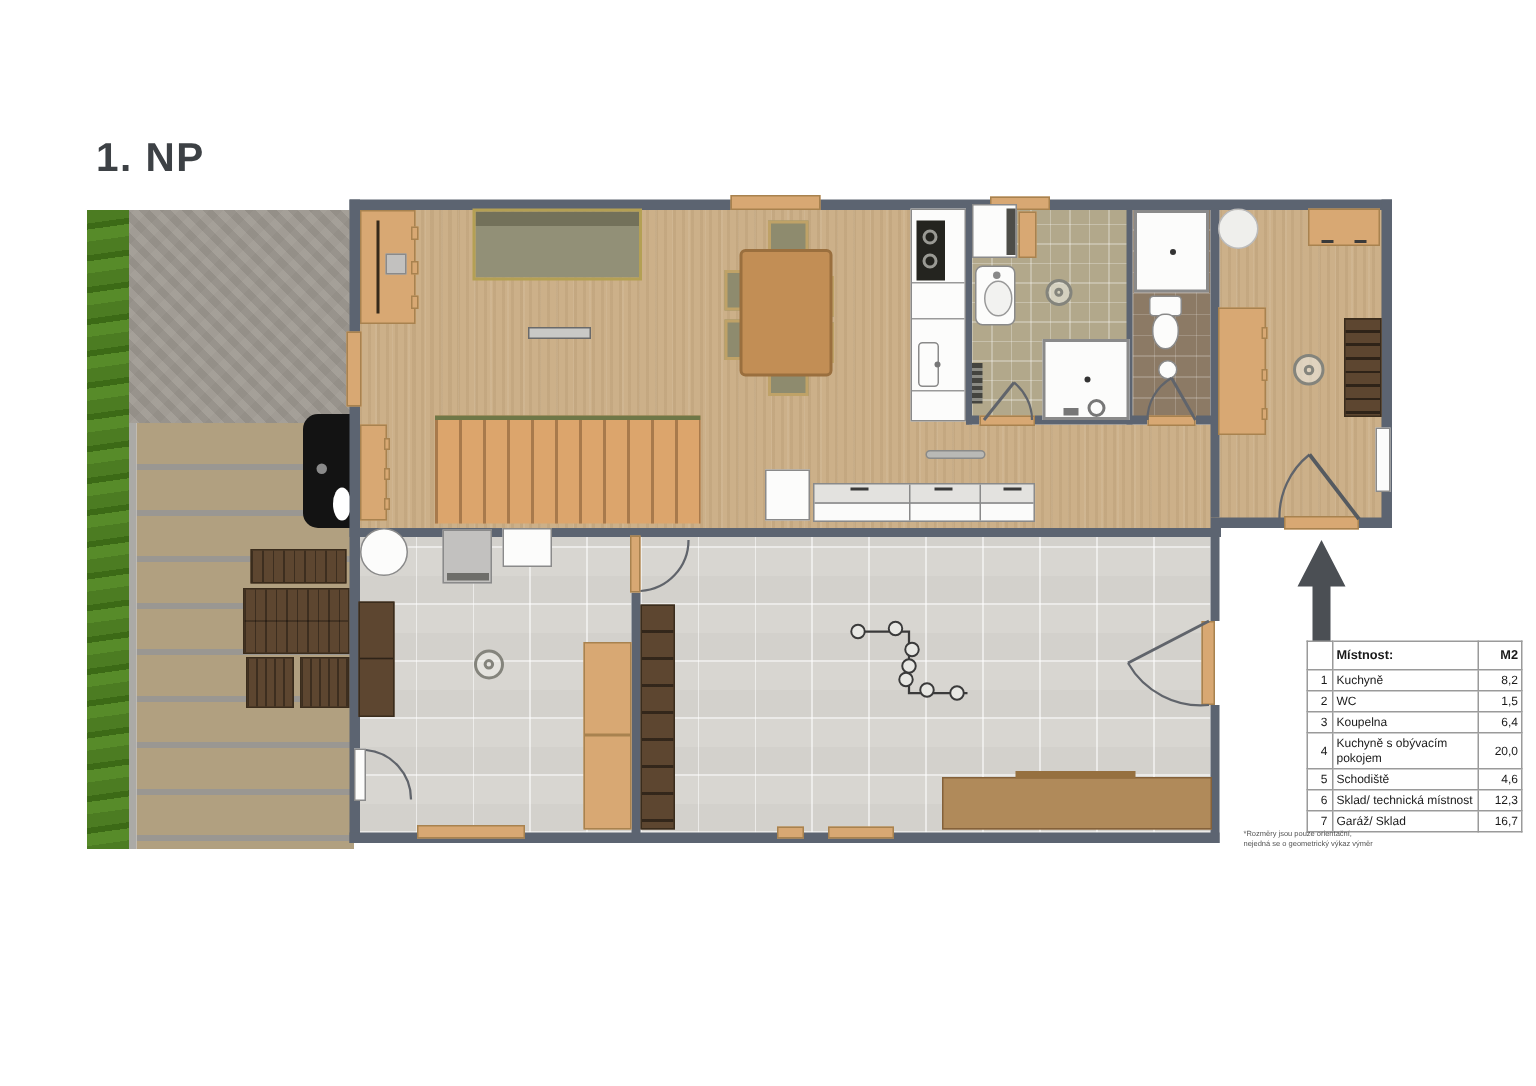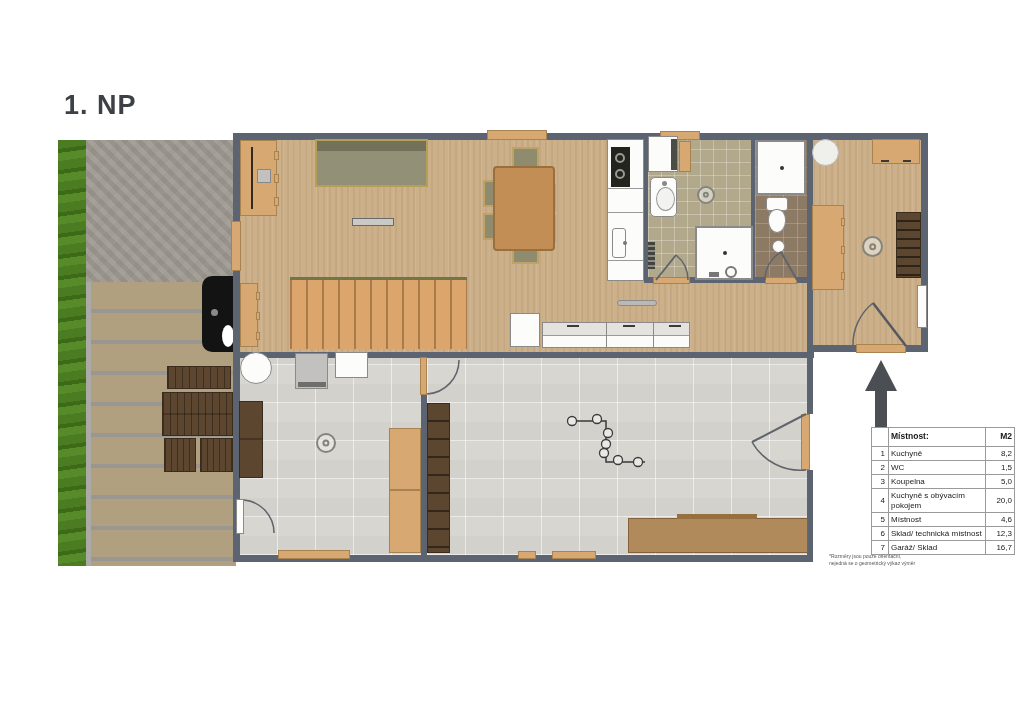--- a/index.html
+++ b/index.html
@@ -262,30 +262,30 @@
         <td class="area">8,2</td>
       </tr>
       <tr>
         <td class="num">2</td>
         <td>WC</td>
         <td class="area">1,5</td>
       </tr>
       <tr>
         <td class="num">3</td>
         <td>Koupelna</td>
-        <td class="area">5,0</td>
+        <td class="area">6,4</td>
       </tr>
       <tr>
         <td class="num">4</td>
         <td>Kuchyně s obývacím pokojem</td>
         <td class="area">20,0</td>
       </tr>
       <tr>
         <td class="num">5</td>
-        <td>Místnost</td>
+        <td>Schodiště</td>
         <td class="area">4,6</td>
       </tr>
       <tr>
         <td class="num">6</td>
         <td>Sklad/ technická místnost</td>
         <td class="area">12,3</td>
       </tr>
       <tr>
         <td class="num">7</td>
         <td>Garáž/ Sklad</td>

